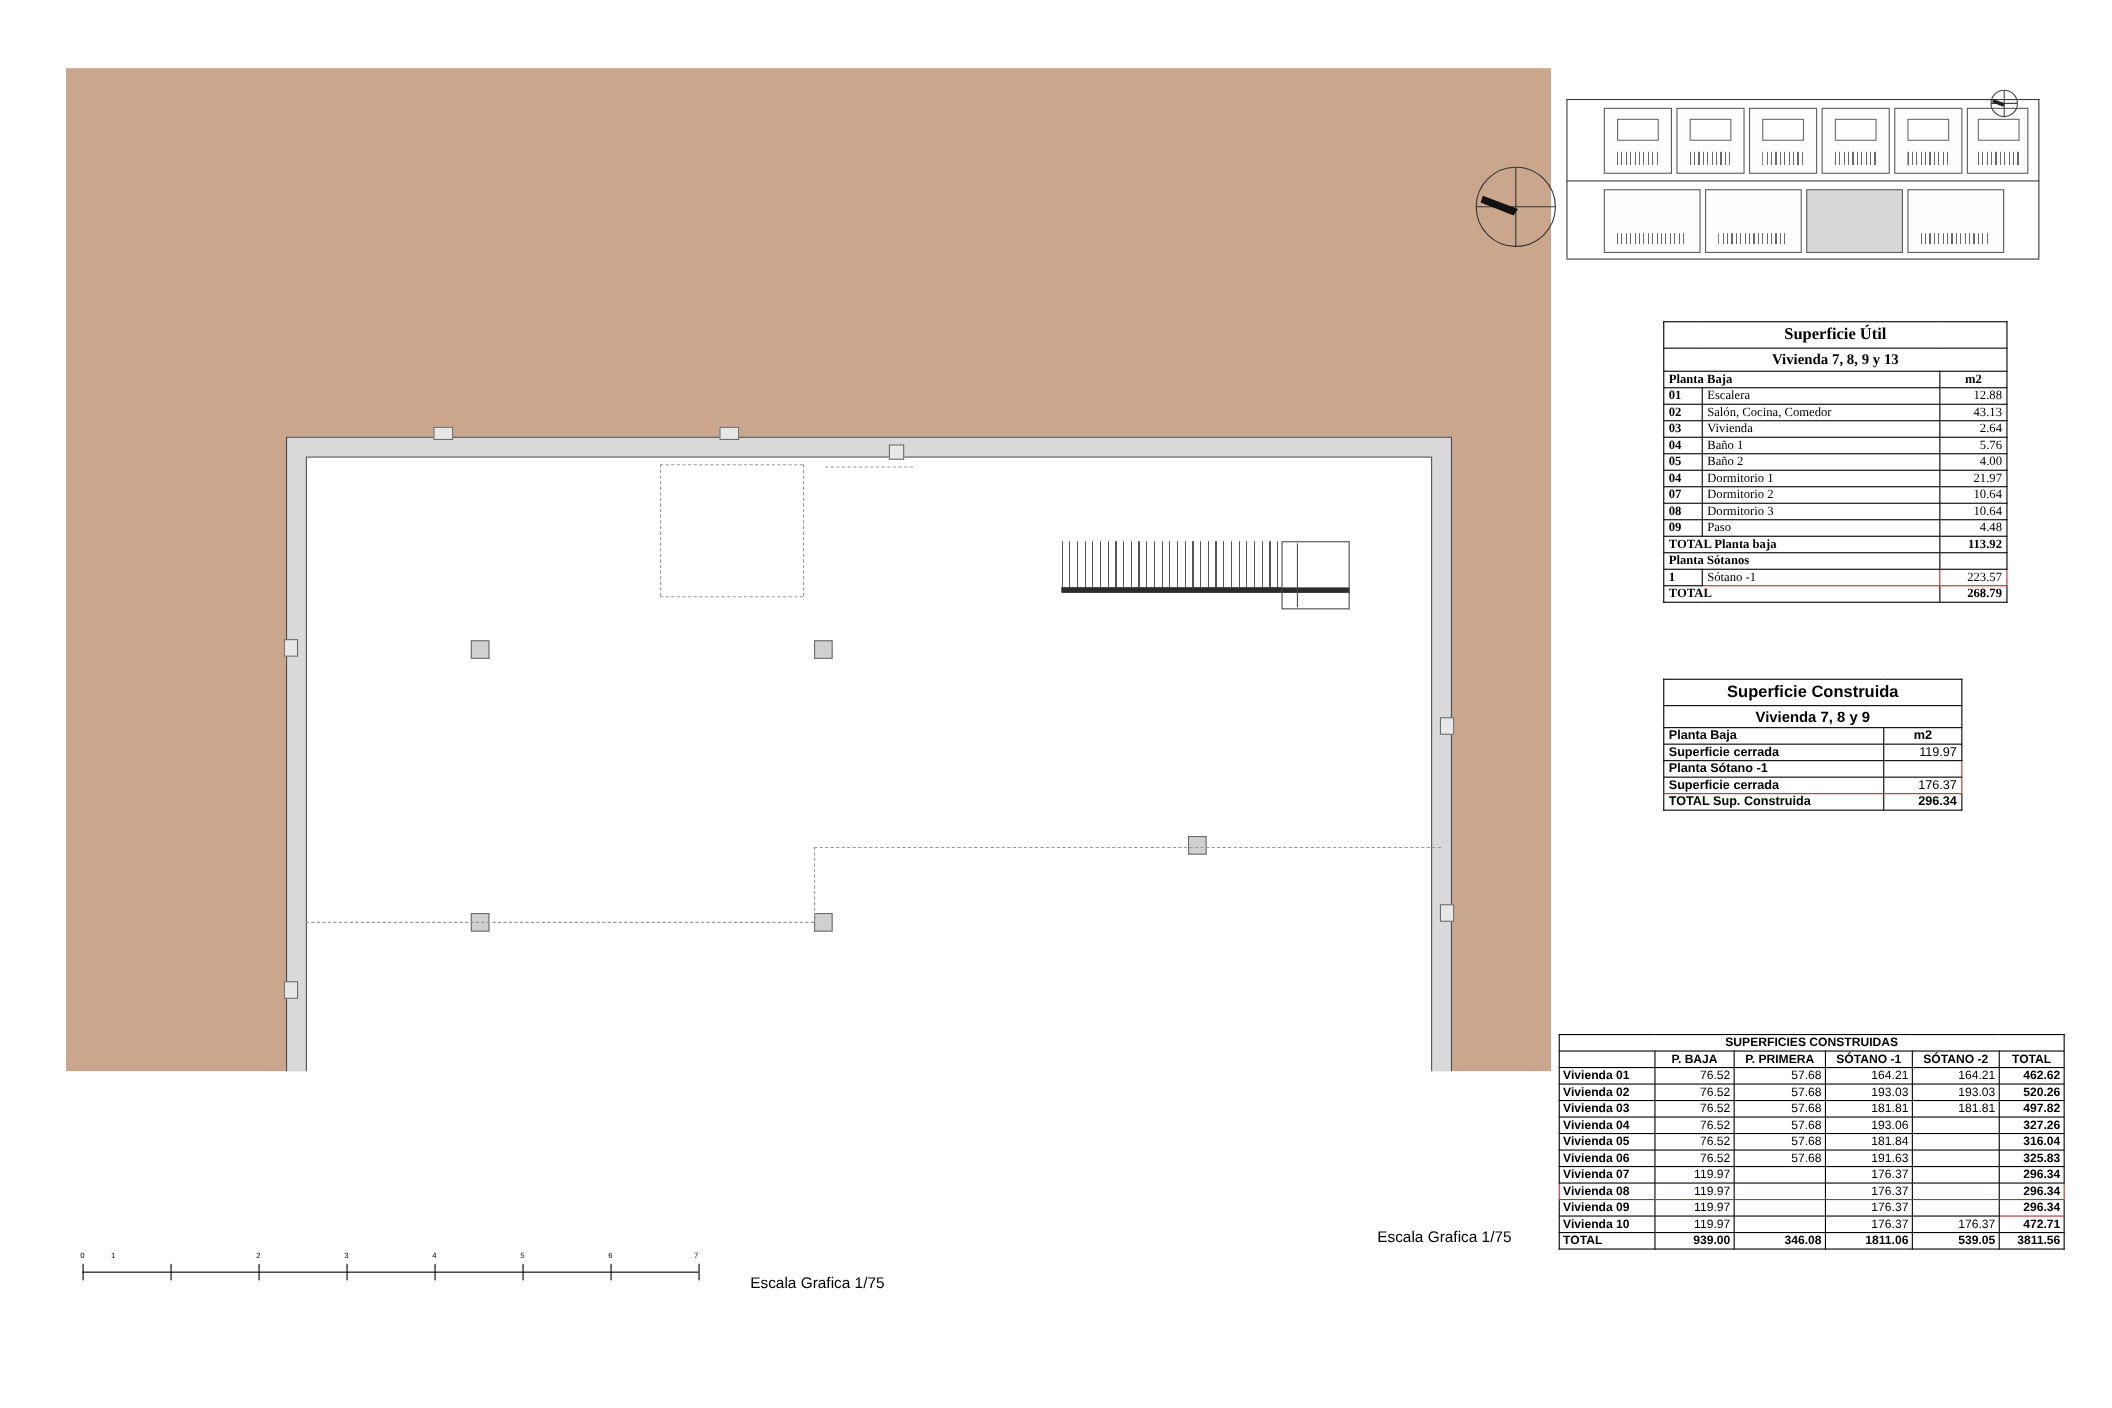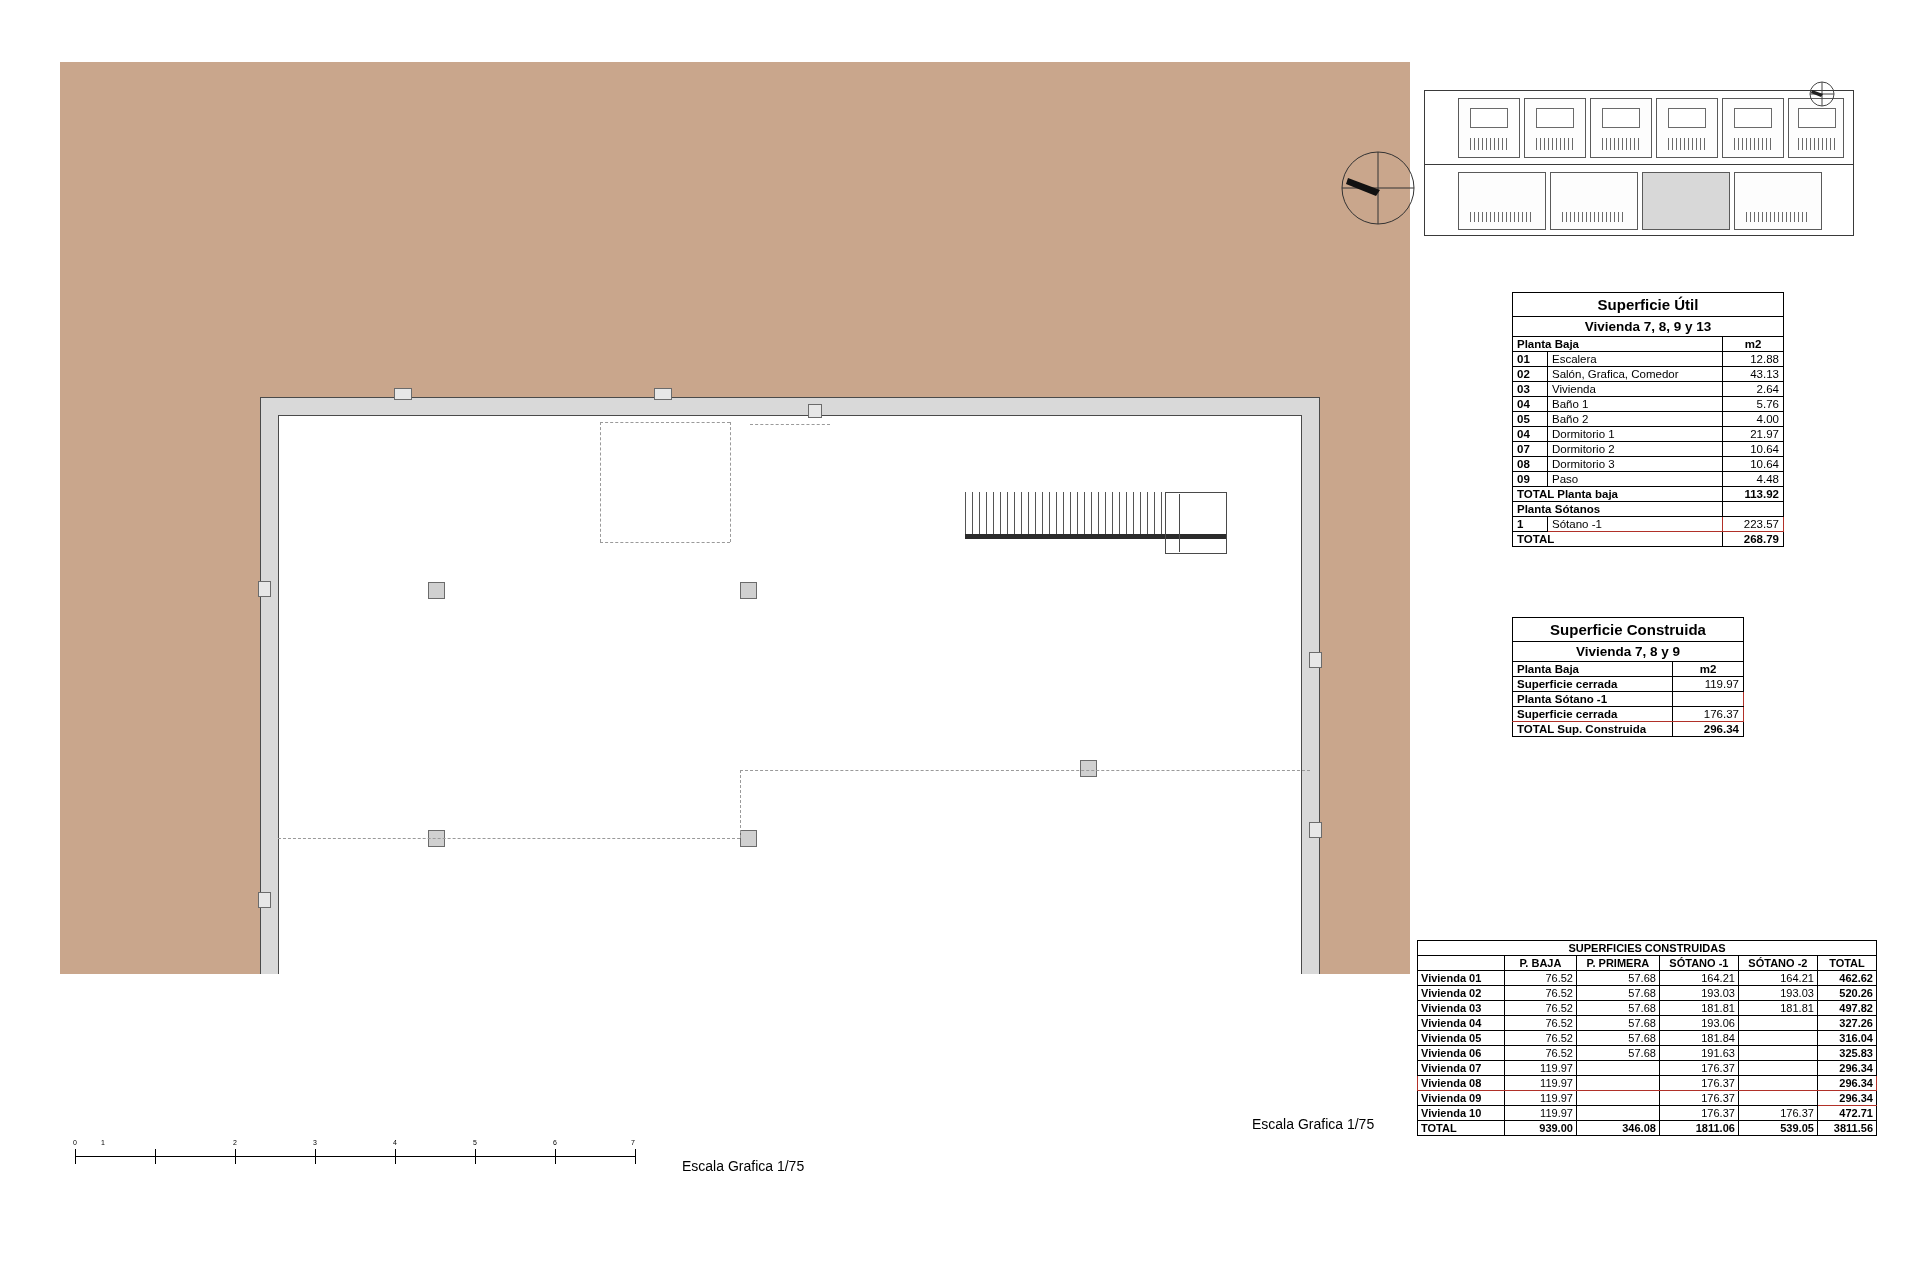--- a/index.html
+++ b/index.html
@@ -274,29 +274,29 @@
   .num { text-align: right; }
   .ctr { text-align: center; }
   .red-b { border-color: #b03028 !important; }
 
   #tbl-util {
     position: absolute;
     left: 1512px;
     top: 292px;
     width: 272px;
   }
-  #tbl-util table { width: 272px; }
+  #tbl-util table { width: 313px; font-family: Liberation Serif, serif; }
 
   #tbl-constr {
     position: absolute;
     left: 1512px;
     top: 617px;
     width: 272px;
   }
-  #tbl-constr table { width: 232px; }
+  #tbl-constr table { width: 272px; }
 
   #tbl-sup {
     position: absolute;
     left: 1417px;
     top: 940px;
     width: 460px;
   }
   #tbl-sup table { width: 460px; font-size: 11px; }
   #tbl-sup td, #tbl-sup th { padding: 1px 3px; }
 </style>
@@ -436,21 +436,21 @@
       <td class="bold" colspan="2">Planta Baja</td>
       <td class="ctr bold">m2</td>
     </tr>
     <tr>
       <td class="bold" style="width:26px">01</td>
       <td>Escalera</td>
       <td class="num" style="width:52px">12.88</td>
     </tr>
     <tr>
       <td class="bold">02</td>
-      <td>Salón, Grafica, Comedor</td>
+      <td>Salón, Cocina, Comedor</td>
       <td class="num">43.13</td>
     </tr>
     <tr>
       <td class="bold">03</td>
       <td>Vivienda</td>
       <td class="num">2.64</td>
     </tr>
     <tr>
       <td class="bold">04</td>
       <td>Baño 1</td>

